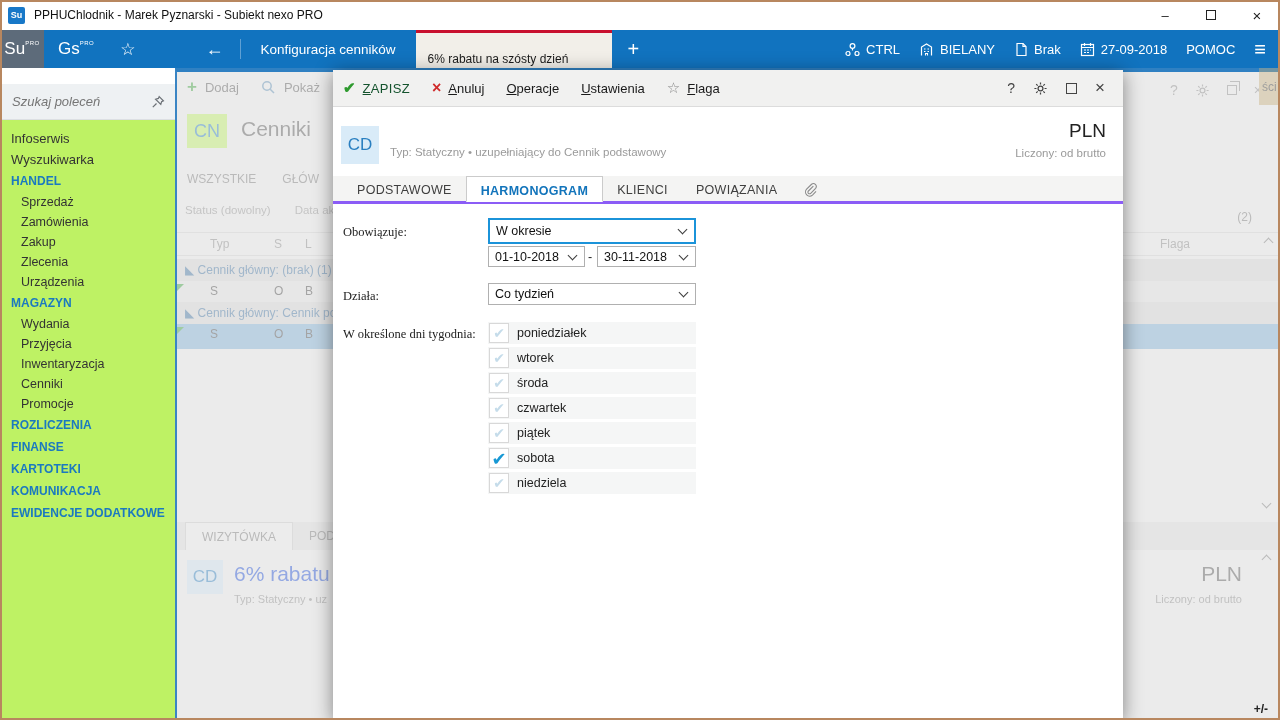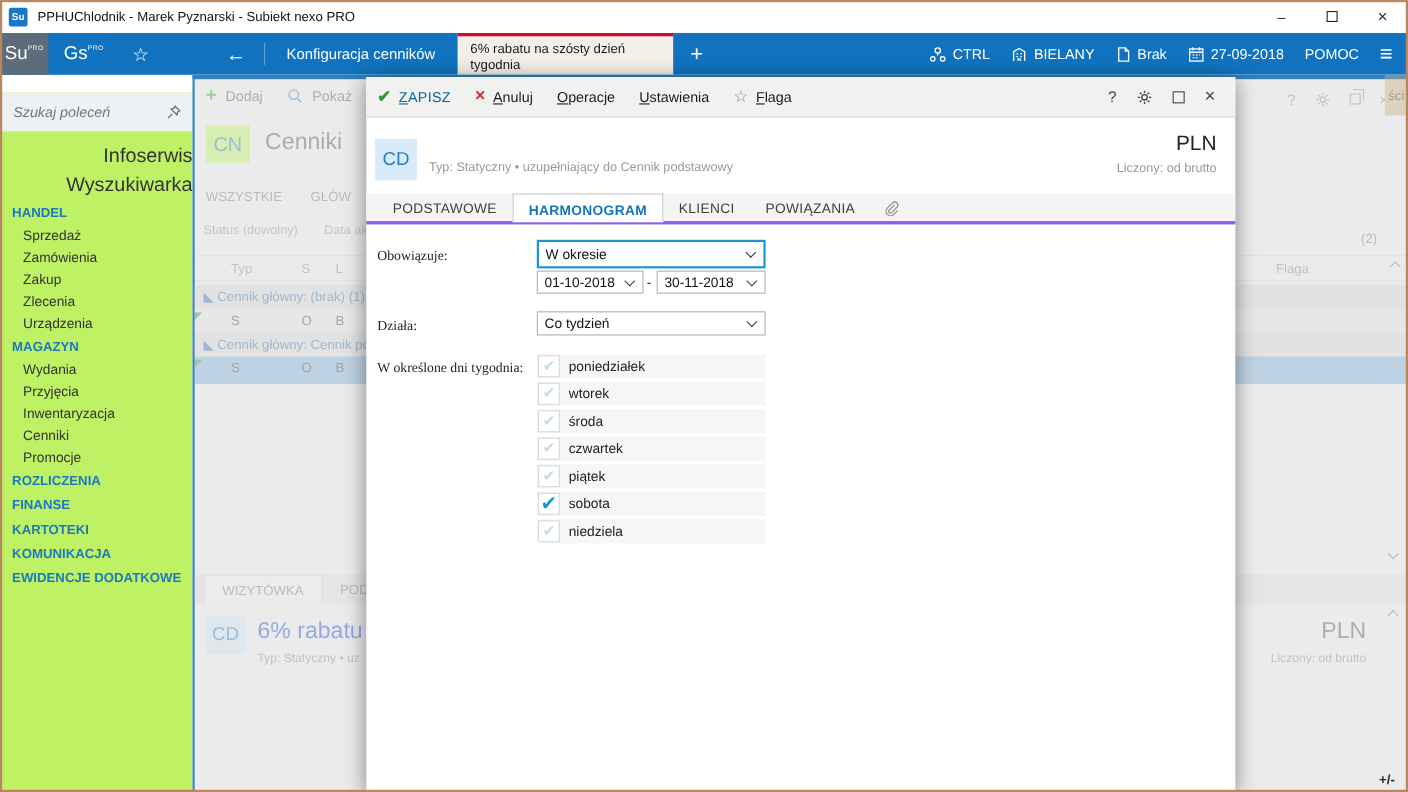--- a/index.html
+++ b/index.html
@@ -28,38 +28,38 @@
   .su-box { width:44px; background:#5d6b7a; display:flex; align-items:center; justify-content:center; }
   .logo { font-size:17px; color:#fff; position:relative; }
   .logo sup { font-size:6px; letter-spacing:.5px; position:relative; top:-2px; }
   .gs { display:flex; align-items:center; padding:0 12px 0 14px; }
   .nav-ico { display:flex; align-items:center; padding:0 14px; font-size:17px; color:#fff; }
   .nav-star { font-size:17px; }
   .nav-back { padding:0 16px; margin-left:40px; font-size:18px; }
   .nav-divider { width:1px; background:#5fa0d4; margin:9px 0; }
   .nav-tab { display:flex; align-items:center; padding:0 20px; font-size:13.5px; color:#fff; }
   .nav-tab-active { width:196px; background:#f2efe9; border-top:3px solid #c8102e; color:#1a1a1a;
-                    font-size:12px; line-height:15px; padding:4px 12px 0 12px; }
+                    font-size:12px; line-height:15px; padding:19px 12px 0 12px; }
   .nav-plus { font-size:20px; padding:0 16px; display:flex; align-items:center; }
   .nav-right { margin-left:auto; display:flex; align-items:center; gap:19px; padding-right:14px;
                font-size:13px; }
   .nav-status { display:flex; align-items:center; gap:6px; }
   .nav-right svg { display:block; }
   .hamburger { font-size:20px; letter-spacing:0; }
 
   
   .sidebar { position:absolute; left:0; top:84px; width:175px; height:652px; background:#bef264; }
   .search-row { height:36px; background:#eef1f3; border-bottom:1px solid #dcdfe3;
                 display:flex; align-items:center; padding:0 10px 0 12px; }
   .search-input { flex:1; border:none; background:transparent; outline:none; font-style:italic;
                   font-size:13px; color:#8f959c; font-family:inherit; width:120px; }
   .pin-ico { margin-left:4px; }
   .sb-list { list-style:none; padding-top:8px; }
   .sb-list li { cursor:default; }
-  .sb-list .t-item   { font-size:18px; color:#333; padding:3px 0 3px 11px;text-align:right; }
+  .sb-list .t-item   { font-size:13px; color:#333; padding:3px 0 3px 11px; }
   .sb-list .t-header { font-size:12px; color:#1b79c0; font-weight:700; padding:4px 0 4px 11px; }
   .sb-list .t-sub    { font-size:12.5px; color:#333; padding:3px 0 3px 21px; }
 
   
   .bgwin { position:absolute; left:175px; top:68px; width:1105px; height:652px; background:#ebebeb;
            border-left:2px solid #3a85c4; border-top:4px solid #2f80c2; }
   .dim { position:absolute; inset:0; opacity:.42; }
   .bg-toolbar { position:absolute; left:10px; top:5px; display:flex; align-items:center; gap:8px;
                 font-size:13px; color:#555; }
   .bg-plus { color:#3aa13a; font-size:17px; font-weight:bold; }
@@ -106,21 +106,21 @@
   
   .dialog { position:absolute; left:333px; top:70px; width:790px; height:650px; background:#fff;
             box-shadow:0 3px 18px rgba(0,0,0,.45); z-index:10; }
   .dlg-toolbar { position:absolute; left:0; top:0; width:790px; height:37px; background:#f1f1f0;
                  border-bottom:1px solid #dcdcdc; display:flex; align-items:center; gap:10px;
                  padding:0 18px 0 10px; font-size:13px; color:#1a1a1a; }
   .acc { display:inline-block; }
   .acc::first-letter { text-decoration:underline; }
   .tb-item { display:flex; align-items:center; gap:7px; margin-right:12px; }
   .save-check { color:#2e9a2e; font-size:15px; font-weight:bold; }
-  .save-label { color:#0369a1; letter-spacing:.3px; }
+  .save-label { color:#14532d; letter-spacing:.3px; }
   .cancel-x { color:#d02b2b; font-size:16px; font-weight:bold; }
   .tb-star { color:#8a8a8a; font-size:15px; }
   .dlg-winicons { margin-left:auto; display:flex; align-items:center; gap:18px; color:#444; font-size:14px; }
   .dlg-maxbox { width:11px; height:11px; border:1.5px solid #444; display:block; }
   .dlg-close { font-size:17px; }
 
   .dlg-badge { position:absolute; left:8px; top:56px; width:38px; height:38px; background:#d9ebf8;
                color:#2a7fc0; font-size:17px; display:flex; align-items:center; justify-content:center; }
   .dlg-title { position:absolute; left:57px; top:51px; font-size:18px; color:#1a1a1a; }
   .dlg-subtitle { position:absolute; left:57px; top:76px; font-size:11.5px; color:#9a9a9a; }

